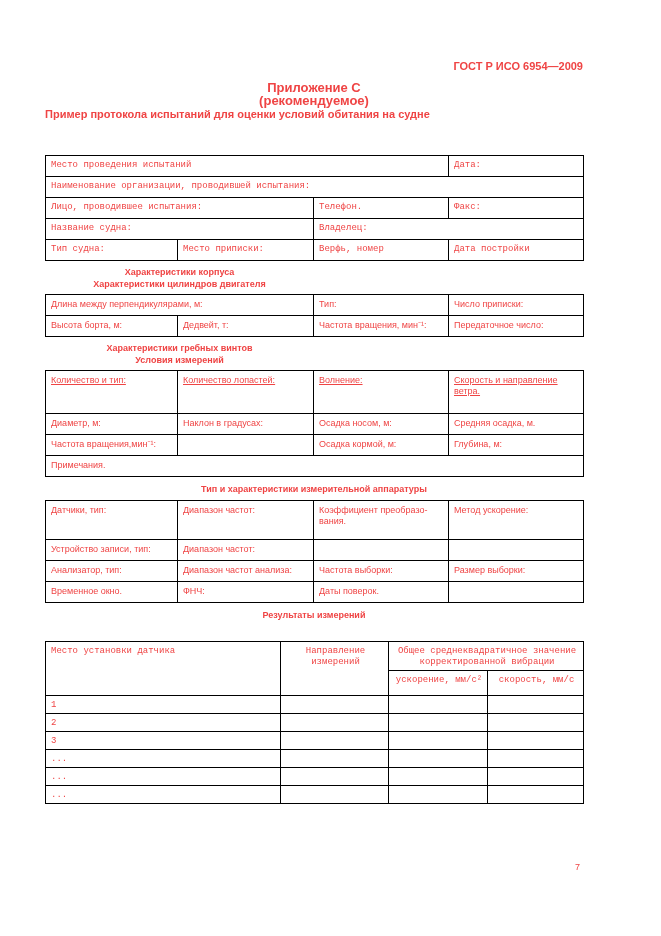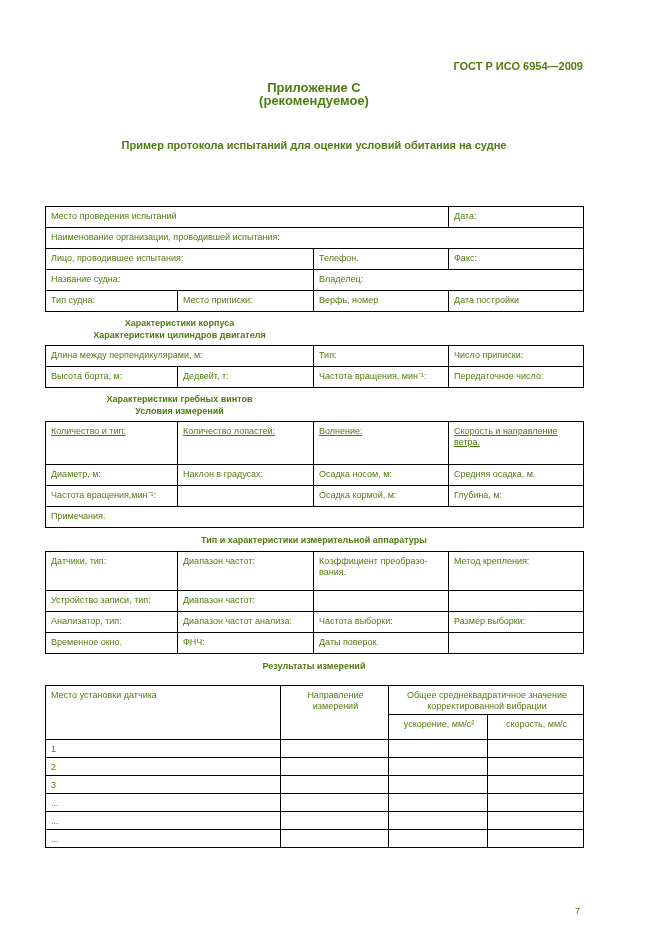--- a/index.html
+++ b/index.html
@@ -2,41 +2,39 @@
 <html lang="ru"><head>
 <meta charset="utf-8">
 <style>
   html,body { margin:0; padding:0; background:#ffffff; }
   .page {
     position: relative;
     width: 661px;
     height: 936px;
     background: #ffffff;
     font-family: "Liberation Sans", sans-serif;
-    color: #4d7c0f;
+    color: #ef4444;
     box-sizing: border-box;
     padding: 60px 78px 0 45px;
     overflow: hidden;
   }
   .doc-ref {
     font-size: 11px;
     font-weight: bold;
     text-align: right;
     line-height: 13px;
   }
   .annex {
     margin-top: 8px;
     text-align: center;
     font-size: 13px;
     font-weight: bold;
     line-height: 13px;
   }
   .page-title {
-    margin-top: 31px;
-    text-align: center;
     font-size: 11px;
     font-weight: bold;
     line-height: 14px;
   }
   table {
     border-collapse: collapse;
     table-layout: fixed;
     width: 538px;
     border: 1.5px solid #000;
   }
@@ -51,21 +49,21 @@
     white-space: pre-line;
     overflow: hidden;
     box-sizing: border-box;
   }
   tr { height: 21px; }
   tr.tall { height: 43px; text-decoration: underline; }
   tr.tall2 { height: 39px; }
   tr.res-h1 { height: 29px; }
   tr.res-h2 { height: 25px; }
   tr.res-data { height: 18px; }
-  .t-general { margin-top: 54px; }
+  .t-general { margin-top: 34px; font-family: Liberation Mono, monospace; }
   .section-row {
     display: flex;
     width: 538px;
     margin-top: 5px;
     margin-bottom: 4px;
     flex-direction: column;
   }
   .section-row .half {
     width: 50%;
     text-align: center;
@@ -75,21 +73,21 @@
   }
   .section-single {
     width: 538px;
     text-align: center;
     font-size: 9px;
     font-weight: bold;
     line-height: 12px;
     margin-top: 6px;
     margin-bottom: 5px;
   }
-  .t-results { margin-top: 13px; }
+  .t-results { margin-top: 20px; font-family: Liberation Mono, monospace; }
   .center { text-align: center; }
   .justify { text-align: justify; }
   .page-number {
     margin-top: 58px;
     text-align: right;
     font-size: 9px;
     padding-right: 3px;
   }
 </style>
 </head>
@@ -212,21 +210,21 @@
         <col style="width:136px">
         <col style="width:135px">
         <col style="width:135px">
       </colgroup>
     <tbody>
         <tr class="tall2">
       <td>Датчики, тип:</td>
       <td>Диапазон частот:</td>
       <td>Коэффициент преобразо-
 вания.</td>
-      <td>Метод крепления:</td>
+      <td>Метод ускорение:</td>
     </tr>
     <tr>
       <td>Устройство записи, тип:</td>
       <td>Диапазон частот:</td>
       <td></td>
       <td></td>
     </tr>
     <tr>
       <td>Анализатор, тип:</td>
       <td>Диапазон частот анализа:</td>

